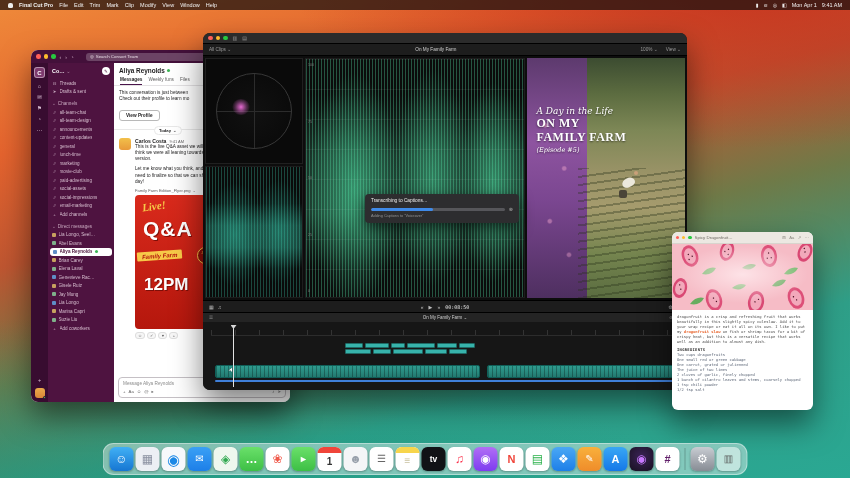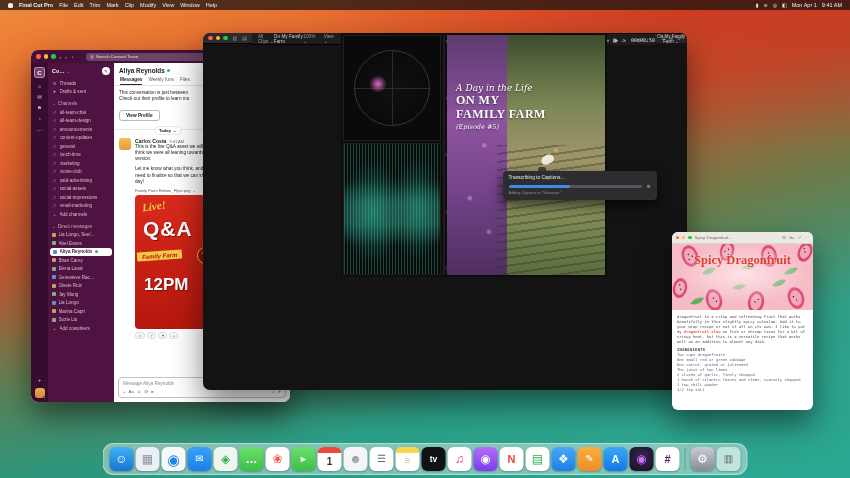--- a/index.html
+++ b/index.html
@@ -89,21 +89,21 @@
   .f-time{position:absolute;top:80px;left:9px;font-size:17px;font-weight:bold;color:#fff;text-shadow:1px 1px 0 #7e0e08}
   .reactions{display:flex;gap:2px;margin-top:3px}
   .react{min-width:9px;height:7px;border:1px solid #ddd;border-radius:3px;background:#f6f6f6;color:#616061;
     font-size:4px;display:flex;align-items:center;justify-content:center;padding:0 2px}
   .composer{margin:auto 4px 4px;border:1px solid #c5c0c5;border-radius:4px}
   .composer-input{padding:3px 4px 2px;font-size:4.7px;color:#8a8a8a;white-space:nowrap;overflow:hidden}
   .composer-bar{display:flex;align-items:center;gap:3px;padding:1px 4px 3px;color:#616061;font-size:4.3px}
   .composer-bar .sp{flex:1}
   .send{color:#8a8a8a}
   
-  .fcp{left:203px;top:33px;width:484px;height:357px;background:#131313;z-index:20;display:flex;flex-direction:row}
+  .fcp{left:203px;top:33px;width:484px;height:357px;background:#131313;z-index:20;display:flex;flex-direction:column}
   .fcp-titlebar{height:11px;background:#2b2b2b;display:flex;align-items:center;gap:5px;padding:0 5px;border-bottom:1px solid #000}
   .f-toggle{color:#9a9a9a;font-size:5px}
   .fcp-toolbar{height:12px;background:#1d1d1d;display:flex;align-items:center;padding:0 6px;font-size:4.7px;
     color:#9a9a9a;border-bottom:1px solid #000}
   .f-title{color:#d2d2d2}
   .fcp-toolbar .sp{flex:1}
   .f-zoom{margin-right:8px}
   .fcp-content{position:relative;height:244px;display:flex;gap:2px;padding:2px;background:#0d0d0d}
   .scopes-col{width:98px;display:flex;flex-direction:column;gap:2px}
   .vectorscope{height:106px;background:#0a0a0a;border:1px solid #202020;position:relative}
@@ -666,21 +666,20 @@
         </g>
         <path d="M30 30 q6 -8 14 -6 q-4 8 -14 6" fill="#74b96b"></path>
         <path d="M70 24 q7 -6 14 -3 q-5 7 -14 3" fill="#68ad60"></path>
         <path d="M112 30 q6 -8 14 -6 q-4 8 -14 6" fill="#74b96b"></path>
         <path d="M18 60 q6 -8 14 -6 q-4 8 -14 6" fill="#68ad60"></path>
         <path d="M60 44 q7 -6 14 -3 q-5 7 -14 3" fill="#74b96b"></path>
         <path d="M100 42 q6 -8 14 -6 q-4 8 -14 6" fill="#68ad60"></path>
       </svg>
       <div class="hero-light"></div>
       <div class="n-heading">
-        <div>Spicy Dragonfruit</div>
       </div>
     </div>
     <div class="notes-body">
       <div class="para"><span>dragonfruit is a crisp and refreshing fruit that works beautifully in this slightly spicy coleslaw. Add it to your wrap recipe or eat it all on its own. I like to put my </span><span class="hl">dragonfruit slaw</span><span> on fish or shrimp tacos for a bit of crispy heat, but this is a versatile recipe that works well as an addition to almost any dish.</span></div>
       <div class="ing-label">INGREDIENTS</div>
       <div class="ing">Two cups dragonfruits</div>
       <div class="ing">One small red or green cabbage</div>
       <div class="ing">One carrot, grated or julienned</div>
       <div class="ing">The juice of two limes</div>
       <div class="ing">2 cloves of garlic, finely chopped</div>

